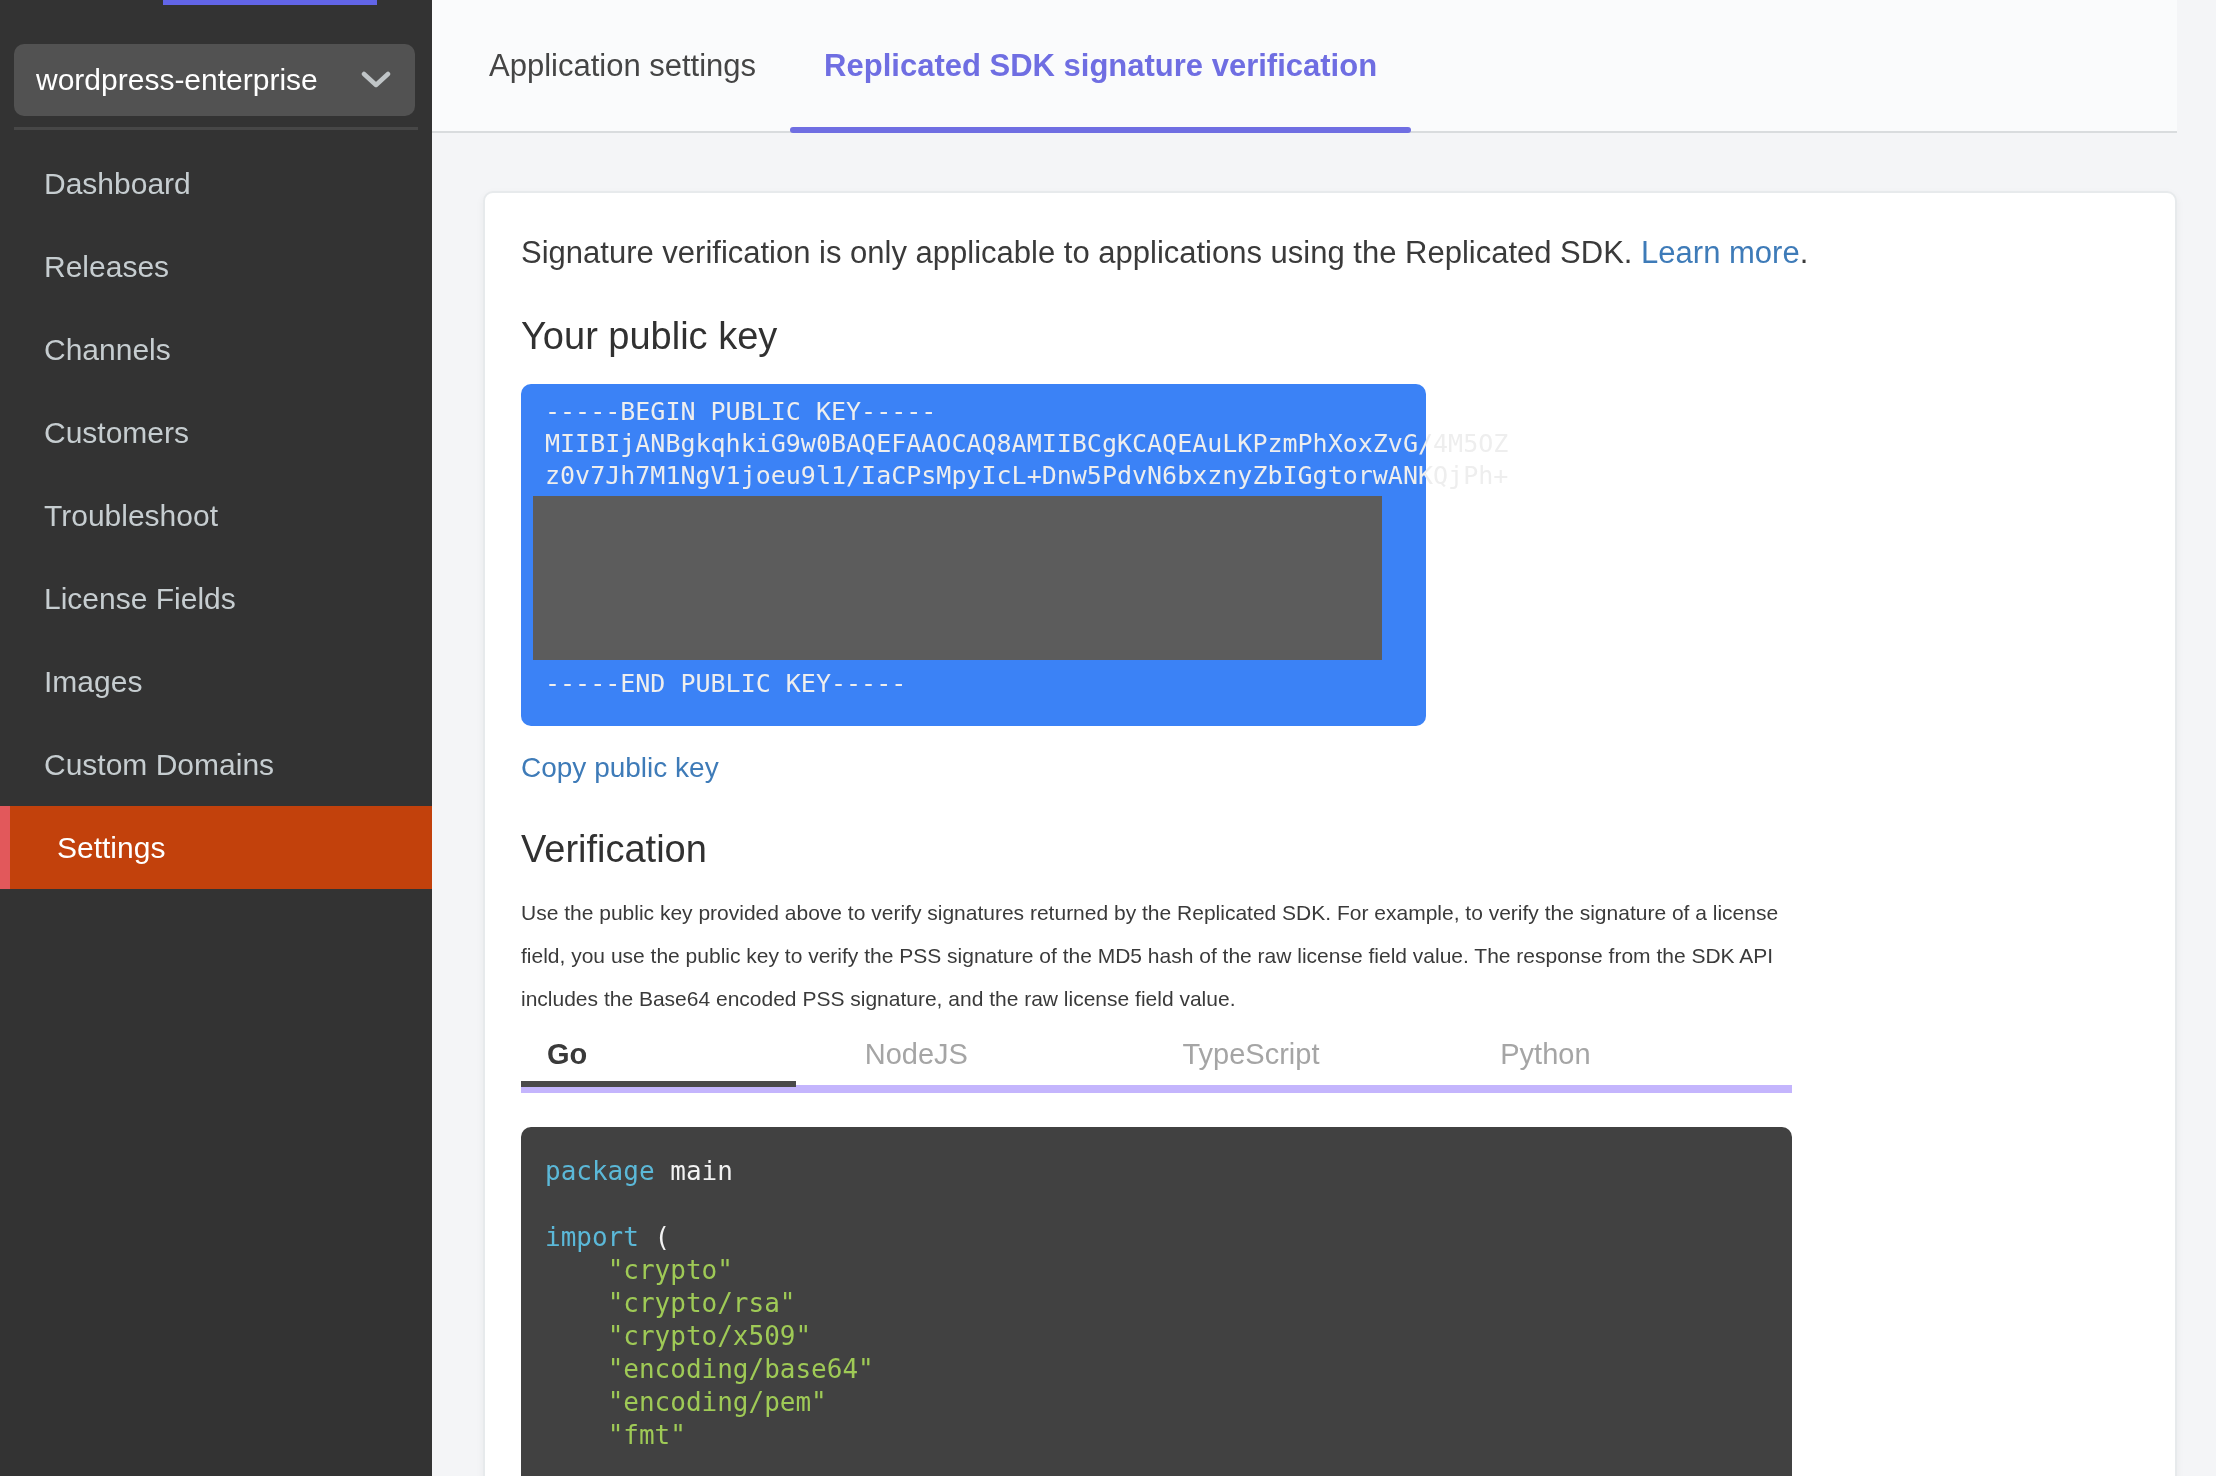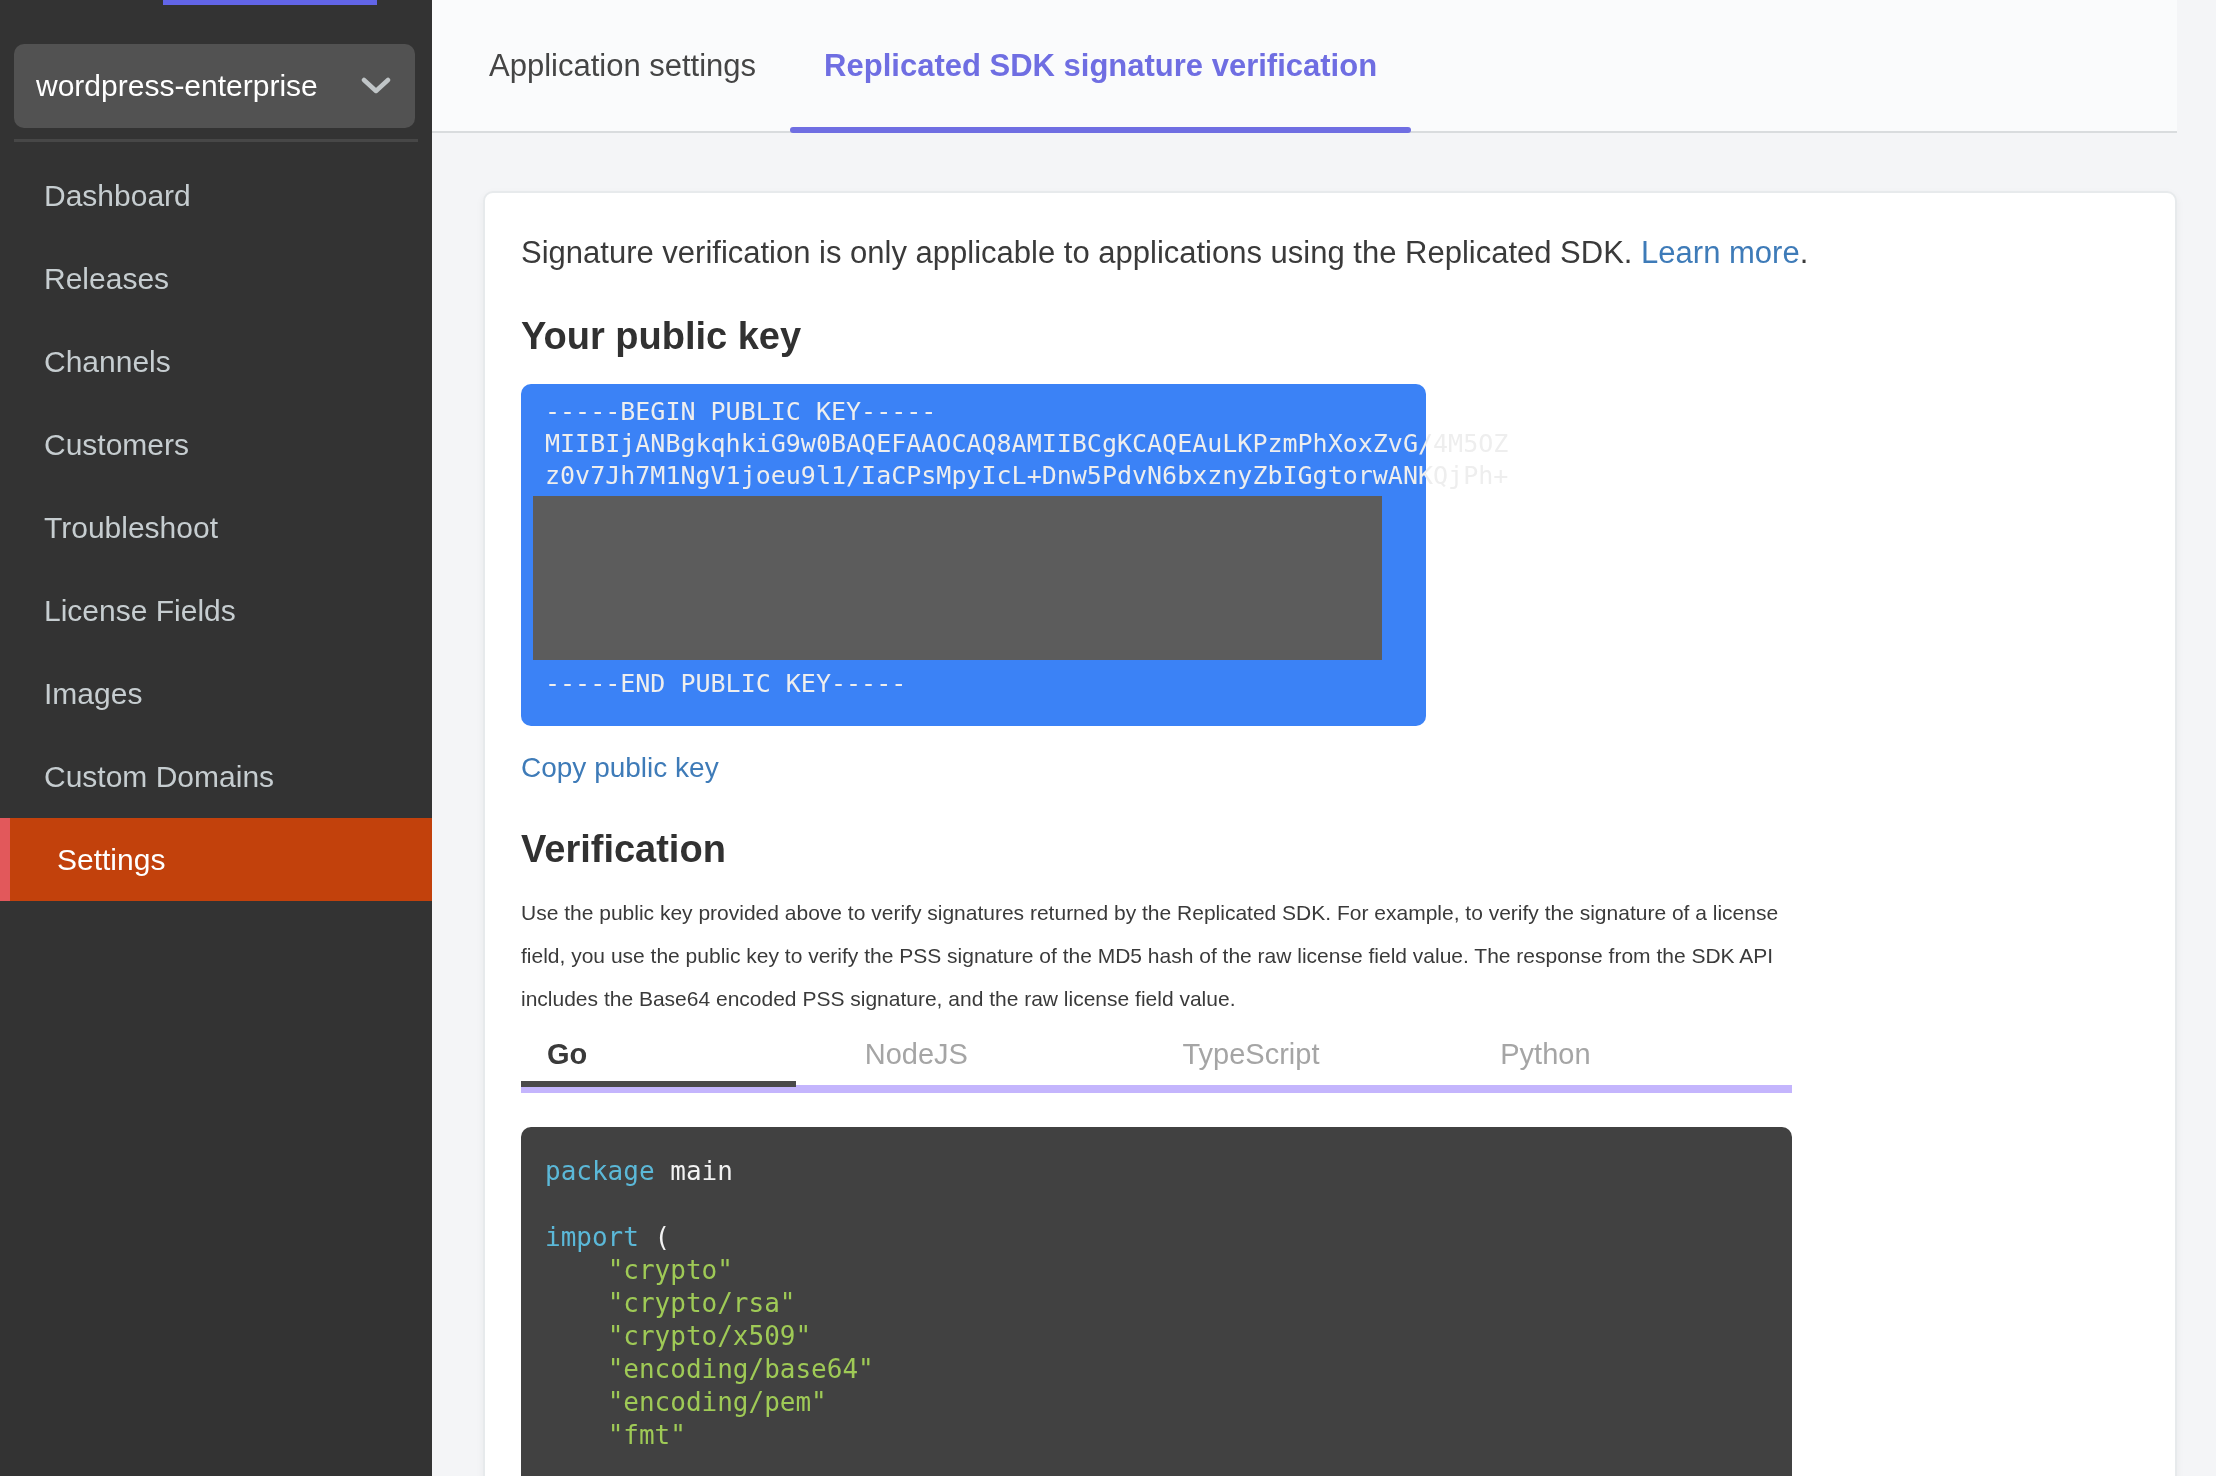--- a/index.html
+++ b/index.html
@@ -3,21 +3,21 @@
 <meta charset="utf-8">
 <style>
   html,body{margin:0;padding:0;width:2216px;height:1476px;overflow:hidden;
     font-family:"Liberation Sans","DejaVu Sans",sans-serif;background:#f4f5f7;}
 
   
   .top-progress{position:absolute;left:163px;top:0;width:214px;height:5px;background:#6265e7;z-index:20;}
 
   
   .sidebar{position:absolute;left:0;top:0;width:432px;height:1476px;background:#333333;z-index:5;}
-  .app-selector{margin:44px 17px 0 14px;height:84px;background:#525252;border-radius:10px;
+  .app-selector{margin:44px 17px 0 14px;height:72px;background:#525252;border-radius:10px;
     display:flex;align-items:center;justify-content:space-between;padding:0 24px 0 22px;
     color:#ffffff;font-size:30px;cursor:pointer;}
   .app-selector .chev{display:flex;align-items:center;}
   .sidebar-divider{height:3px;background:#474747;margin:11px 14px 0 14px;}
   .nav{margin-top:12px;display:flex;flex-direction:column;}
   .nav-item{height:83px;display:flex;align-items:center;padding-left:44px;
     color:#c6cdd0;font-size:30px;cursor:pointer;}
   .nav-item.active{background:#c2410c;border-left:10px solid #e2585b;padding-left:47px;color:#ffffff;}
 
   
@@ -29,21 +29,21 @@
   .tab.active{color:#6f6ee2;font-weight:bold;}
   .tab.active::after{content:"";position:absolute;left:0;right:0;bottom:-2px;height:6px;
     background:#6f6ee2;border-radius:3px;}
 
   .card{margin:58px 39px 0 51px;background:#ffffff;border:2px solid #e7eaec;border-radius:10px;
     box-shadow:0 3px 8px rgba(0,0,0,.05);padding:40px 36px 60px 36px;height:1400px;box-sizing:border-box;}
 
   .intro{margin-top:2px;font-size:31px;color:#3a3a3a;}
   .intro a{color:#3e7bb8;text-decoration:none;cursor:pointer;}
 
-  h3.sec{font-size:38px;font-weight:700;color:#313131;margin:44px 0 0 0;}
+  h3.sec{font-size:38px;font-weight:400;color:#313131;margin:44px 0 0 0;}
 
   .key-block{margin-top:26px;width:905px;box-sizing:border-box;background:#3b82f6;border-radius:10px;
     padding:12px 24px 26px 24px;color:#eeeeee;
     font-family:"DejaVu Sans Mono","Liberation Mono",monospace;font-size:25px;line-height:32px;}
   .key-block pre{margin:0;font:inherit;}
   .redacted{height:164px;background:#5c5c5c;margin:4px 0 8px -12px;width:849px;}
 
   .copy-link{display:inline-block;margin-top:26px;color:#3e7bb8;font-size:28px;text-decoration:none;cursor:pointer;}
 
   .body-text{margin-top:20px;width:1271px;font-size:21px;line-height:43px;color:#3a3a3a;}

